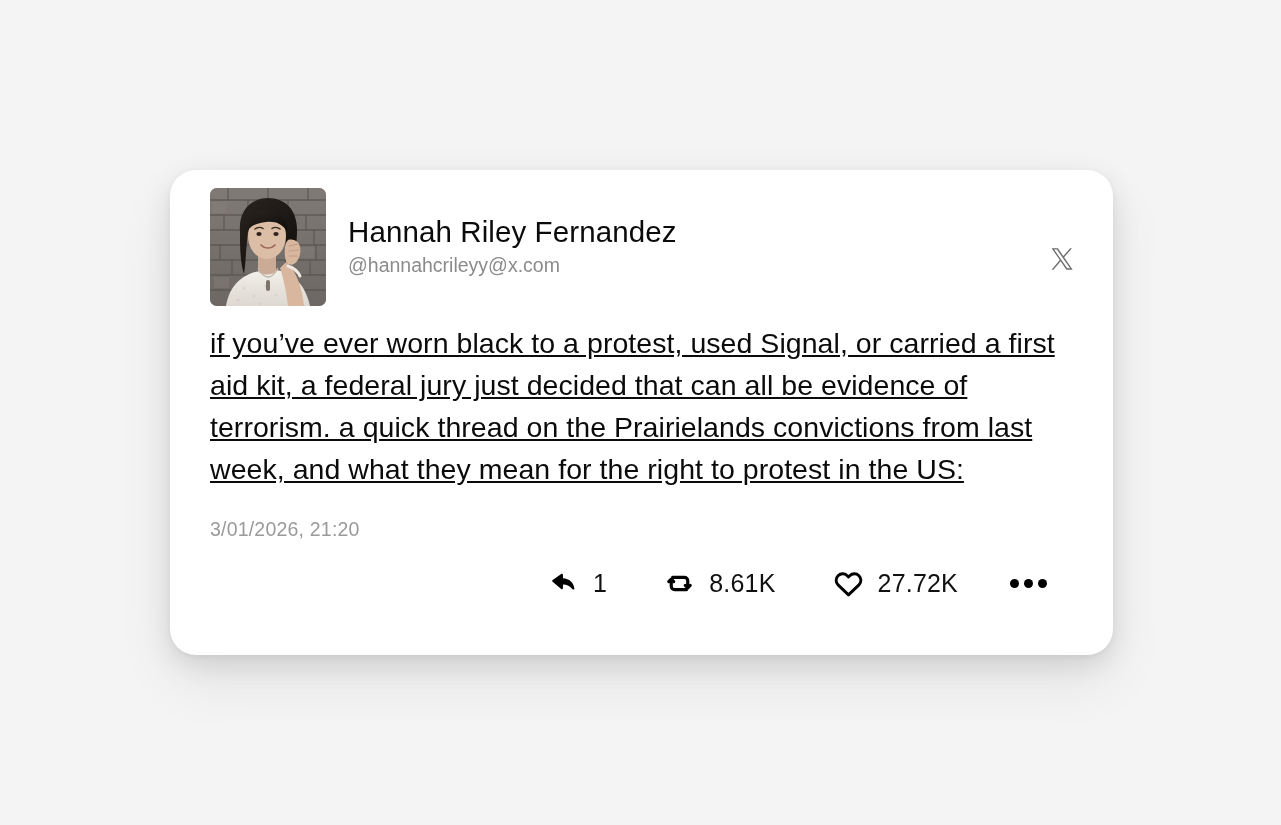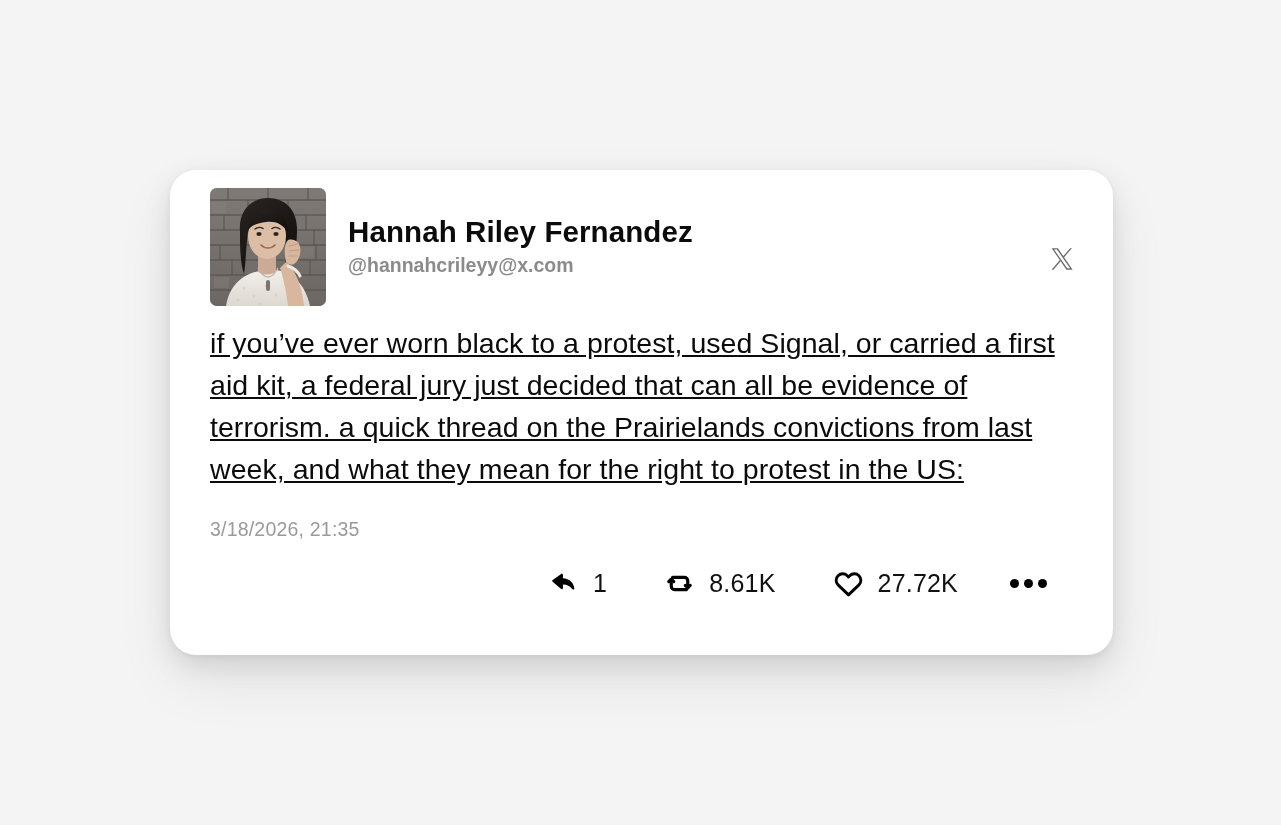--- a/index.html
+++ b/index.html
@@ -60,31 +60,31 @@
   .identity {
     margin-left: 22px;
     padding-top: 27px;
     min-width: 0;
   }
 
   .display-name {
     font-size: 29.5px;
     line-height: 1.18;
     color: #0b0b0b;
-    font-weight: 700;
+    font-weight: 400;
     letter-spacing: 0.1px;
     white-space: nowrap;
   }
 
   .handle {
     margin-top: 4px;
     font-size: 19.5px;
     line-height: 1.2;
     color: #8b8b8b;
-    font-weight: 700;
+    font-weight: 400;
     white-space: nowrap;
   }
 
   .platform-icon {
     position: absolute;
     right: 0px;
     top: 58px;
     width: 26px;
     height: 26px;
     color: #6e6e6e;
@@ -268,21 +268,21 @@
 
       <div class="platform-icon">
         <svg viewBox="0 0 24 24" aria-hidden="true">
           <path d="M13.97 10.43 21.2 2h-1.71l-6.28 7.32L8.2 2H2.4l7.58 11.03L2.4 21.86h1.71l6.63-7.72 5.3 7.72h5.8l-7.87-11.43Zm-2.35 2.73-.77-1.1L4.73 3.29h2.63l4.93 7.06.77 1.1 6.41 9.17h-2.63l-5.22-7.46Z"></path>
         </svg>
       </div>
     </div>
 
     <div class="tweet-body">if you’ve ever worn black to a protest, used Signal, or carried a first aid kit, a federal jury just decided that can all be evidence of terrorism. a quick thread on the Prairielands convictions from last week, and what they mean for the right to protest in the US:</div>
 
-    <div class="tweet-time">3/18/2026, 21:35</div>
+    <div class="tweet-time">3/01/2026, 21:20</div>
 
     <div class="engagement">
 
       <div class="stat">
         <span class="stat-icon">
           <svg width="33" height="33" viewBox="0 0 24 24" fill="currentColor" aria-hidden="true">
             <path d="M10.1 5.2c.6-.5 1.5-.1 1.5.7v2.3c4.6.3 7.6 3 8.3 7.3.1.8-.9 1.2-1.4.6-1.7-2.1-3.9-3.2-6.9-3.3v2.4c0 .8-.9 1.2-1.5.7l-6-5.1a.9.9 0 0 1 0-1.4l6-4.2Z"></path>
           </svg>
         </span>
         <span class="stat-count">1</span>

